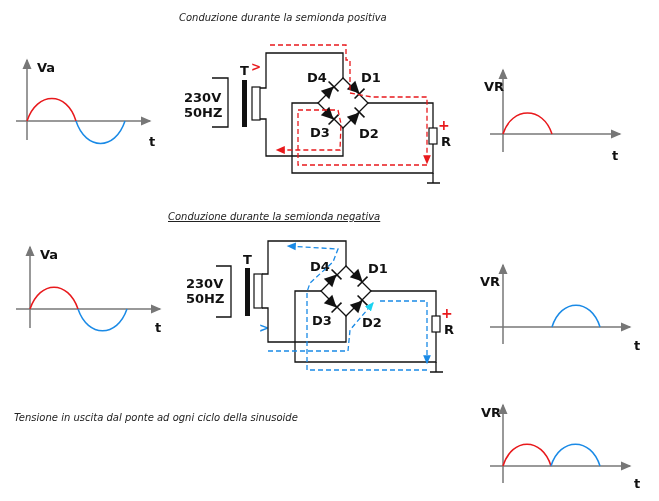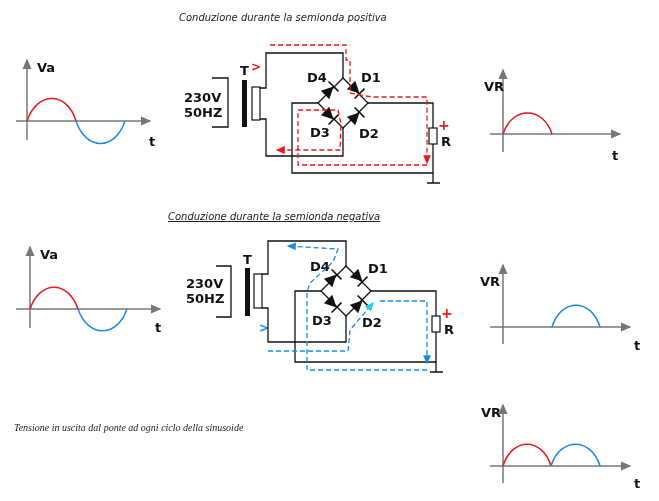--- a/index.html
+++ b/index.html
@@ -8,21 +8,21 @@
   svg{position:absolute;left:0;top:0;}
   .lbl{font-family:"DejaVu Sans",sans-serif;font-weight:bold;font-size:13px;fill:#111;}
   .axis{stroke:#777;stroke-width:1.5;fill:none;}
   .wire{stroke:#111;stroke-width:1.3;fill:none;}
 </style>
 </head>
 <body>
 
 <div class="cap" style="left:179px;top:12px;">Conduzione durante la semionda positiva</div>
 <div class="cap" style="left:168px;top:211px;text-decoration:underline;">Conduzione durante la semionda negativa</div>
-<div class="cap" style="left:14px;top:422px;font-family:Liberation Serif, serif;">Tensione in uscita dal ponte ad ogni ciclo della sinusoide</div>
+<div class="cap" style="left:14px;top:412px;">Tensione in uscita dal ponte ad ogni ciclo della sinusoide</div>
 
 <svg width="659" height="501" viewBox="0 0 659 501">
   <defs>
     <marker id="axArr" markerWidth="8" markerHeight="8" refX="6" refY="4" orient="auto">
         <path d="M0,1 L7,4 L0,7 z" fill="#777"></path>
       </marker>
     <marker id="rArr" markerWidth="8" markerHeight="8" refX="6" refY="4" orient="auto">
         <path d="M0,1 L7,4 L0,7 z" fill="#e8191c"></path>
       </marker>
     <marker id="bArr" markerWidth="8" markerHeight="8" refX="6" refY="4" orient="auto">

